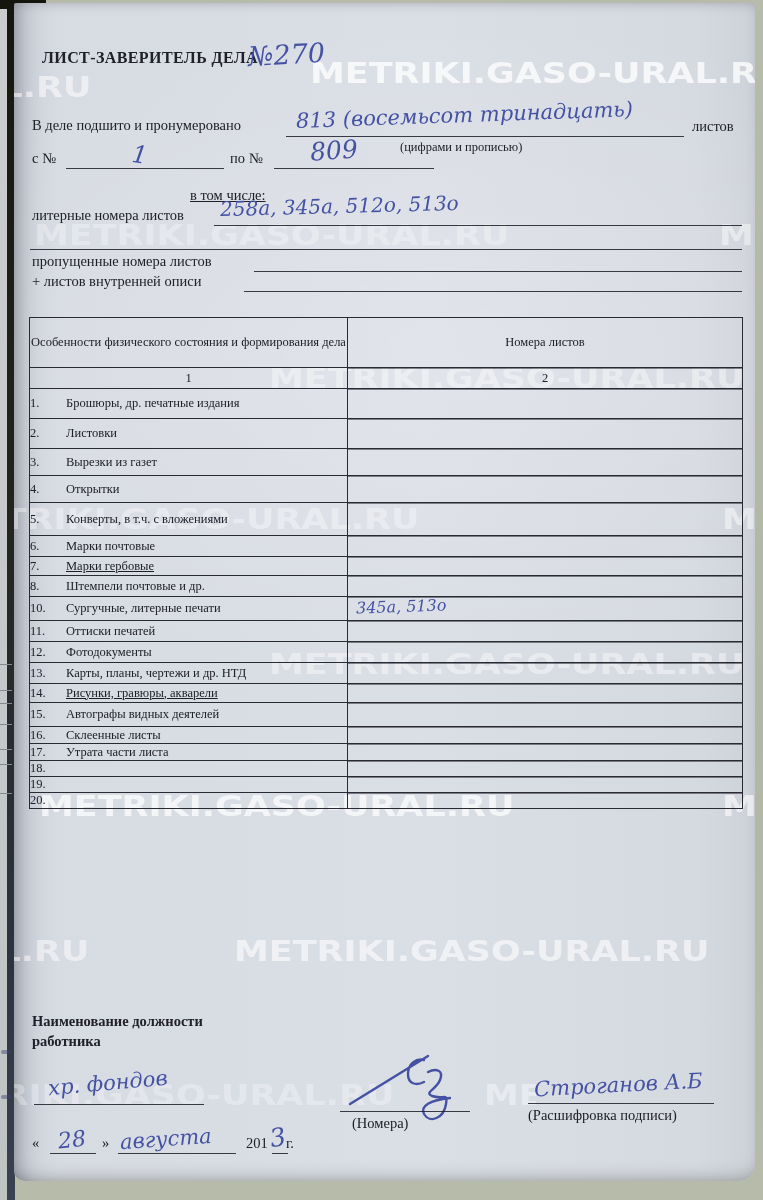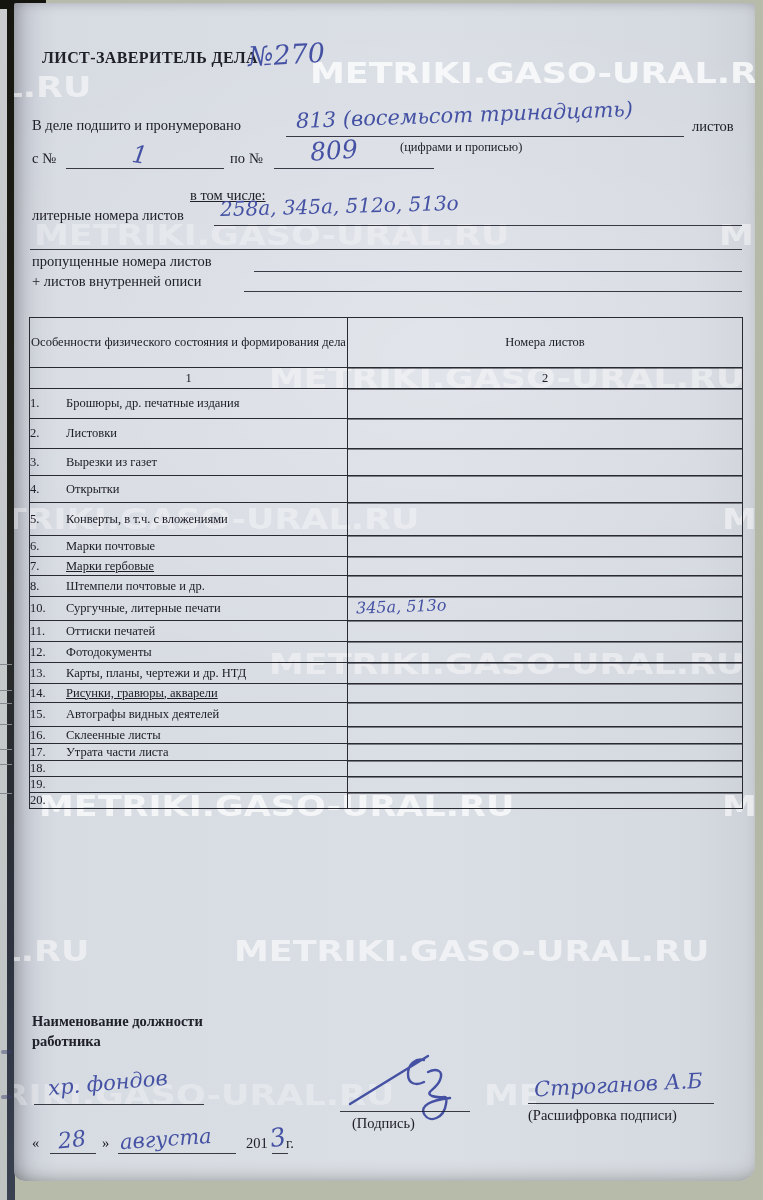--- a/index.html
+++ b/index.html
@@ -256,21 +256,21 @@
     <div class="abs print lbl" style="left:18px;top:1010px;font-weight:bold">Наименование должности</div>
     <div class="abs print lbl" style="left:18px;top:1030px;font-weight:bold">работника</div>
 
     <div class="hw" style="left:34px;top:1068px;font-size:21px;transform:rotate(-5deg)">хр. фондов</div>
     <div class="rule" style="left:20px;top:1101px;width:170px"></div>
 
     <svg class="abs" style="left:318px;top:1035px" width="160" height="90" viewBox="0 0 160 90">
       <path d="M18 66 L96 18 M92 22 C 84 20, 76 26, 76 36 C 76 46, 84 48, 92 44 M96 34 C 104 30, 112 32, 108 42 C 104 52, 92 54, 100 58 C 112 62, 116 54, 114 66 C 112 80, 98 86, 92 76 C 88 68, 98 62, 118 60" fill="none" stroke="#4552a4" stroke-width="2.4" stroke-linecap="round"></path>
     </svg>
     <div class="rule" style="left:326px;top:1108px;width:130px"></div>
-    <div class="abs print lbl" style="left:338px;top:1112px">(Подпись)</div>
+    <div class="abs print lbl" style="left:338px;top:1112px">(Номера)</div>
 
     <div class="hw" style="left:520px;top:1070px;font-size:21px;transform:rotate(-3deg)">Строганов А.Б</div>
     <div class="rule" style="left:514px;top:1100px;width:186px"></div>
     <div class="abs print lbl" style="left:514px;top:1104px">(Расшифровка подписи)</div>
 
     <div class="abs print lbl" style="left:18px;top:1132px">«</div>
     <div class="rule" style="left:36px;top:1150px;width:46px"></div>
     <div class="hw" style="left:44px;top:1124px;font-size:22px;transform:rotate(-6deg)">28</div>
     <div class="abs print lbl" style="left:88px;top:1132px">»</div>
     <div class="rule" style="left:104px;top:1150px;width:118px"></div>

